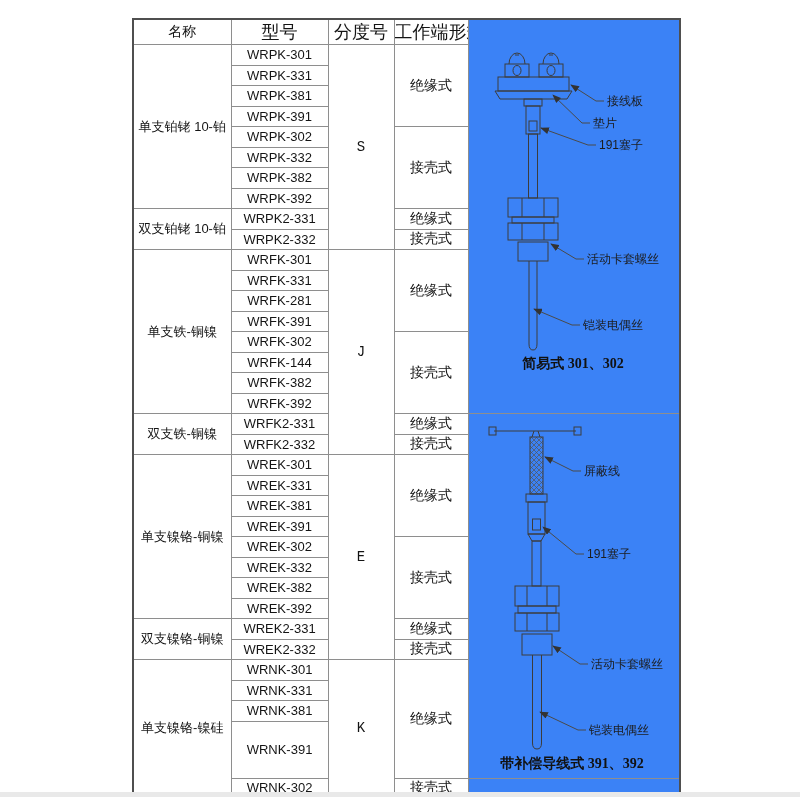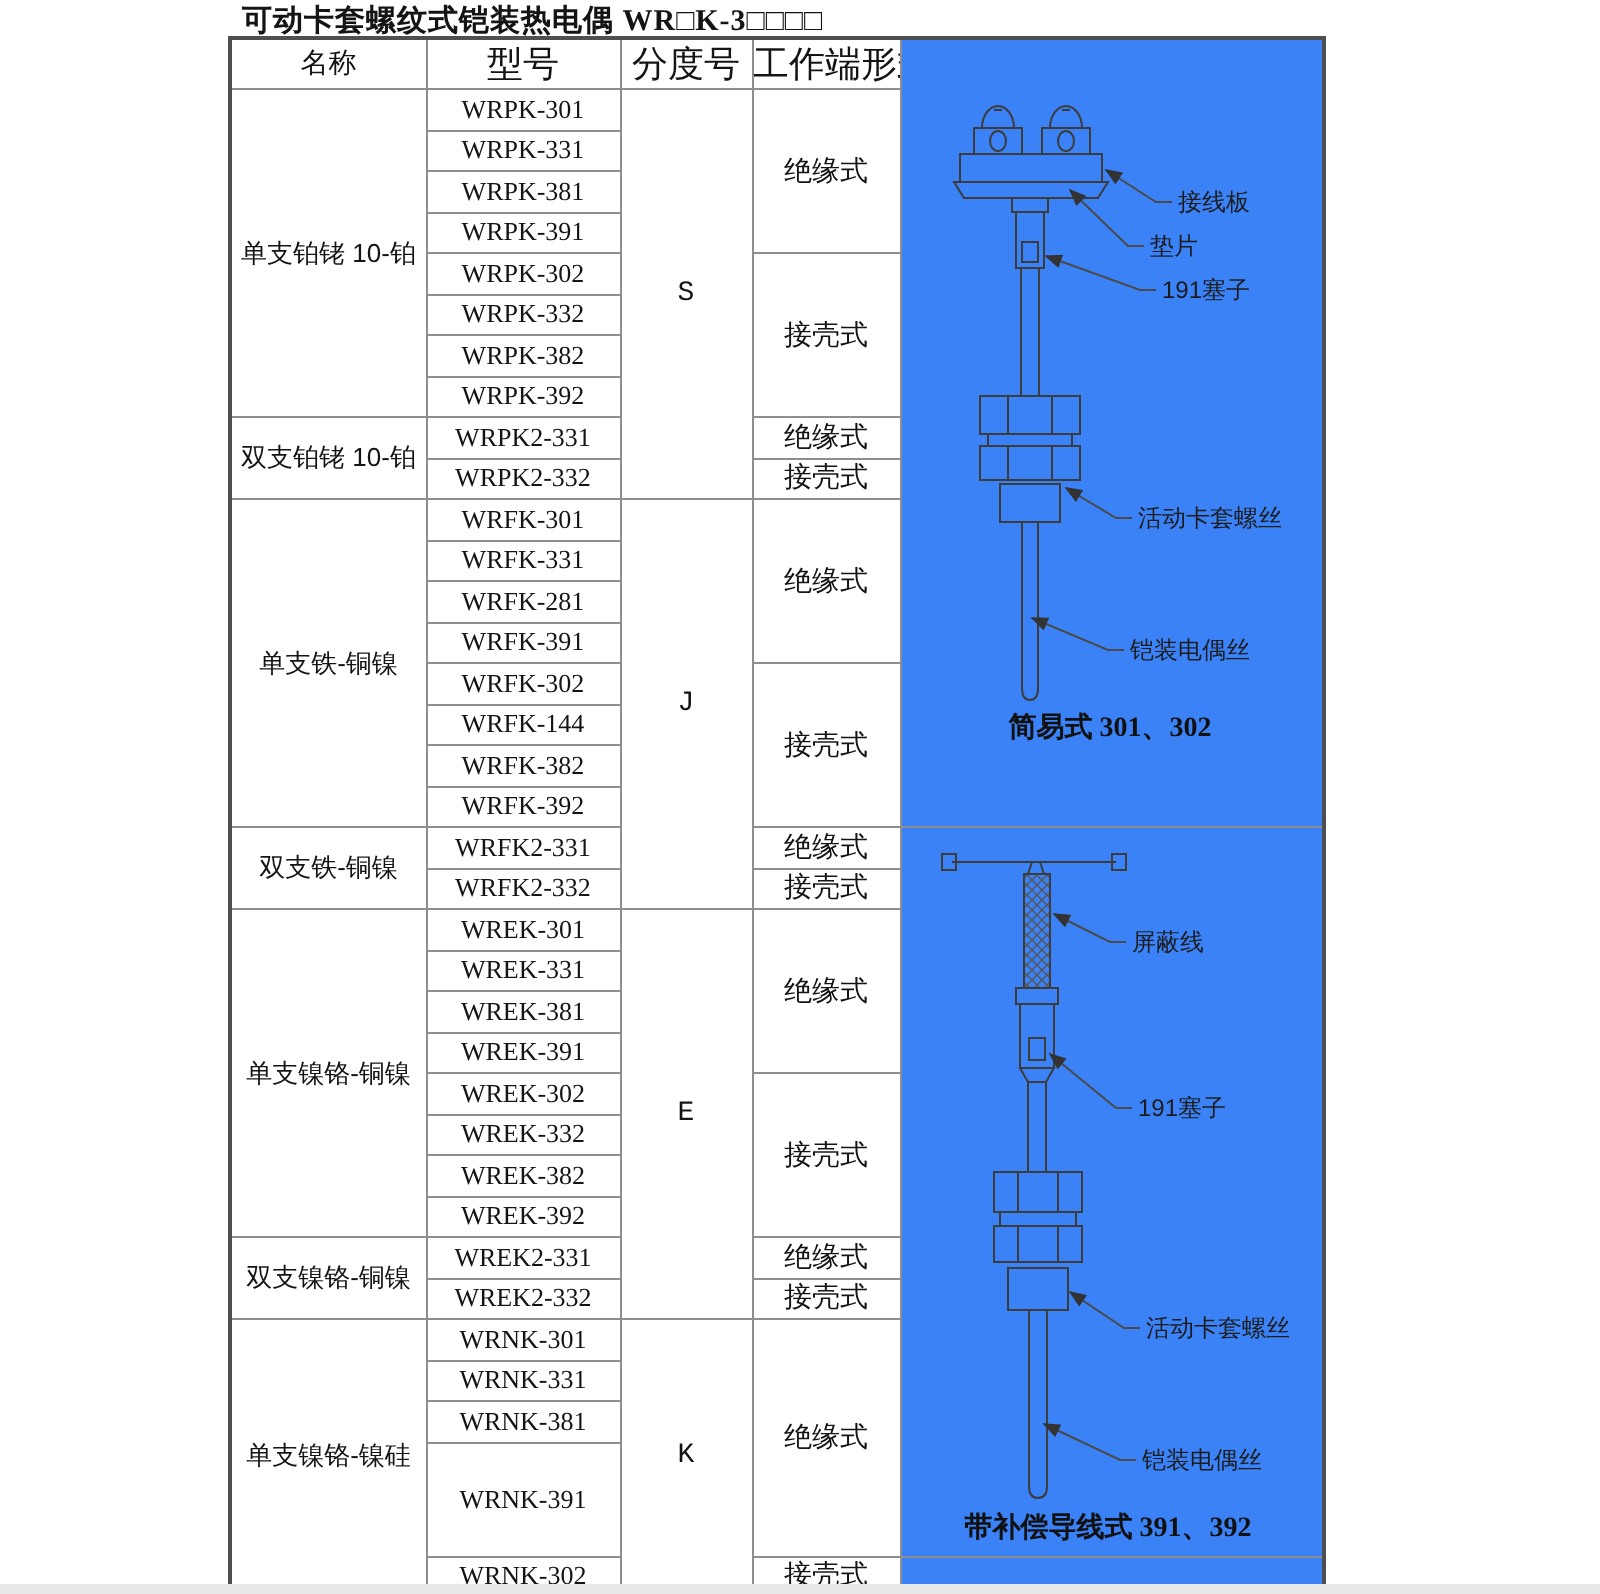--- a/index.html
+++ b/index.html
@@ -1,45 +1,44 @@
 <!DOCTYPE html>
 <html><head>
 <meta charset="utf-8">
 <style>
   html,body{margin:0;padding:0;background:#fff;}
   .page{position:relative;width:800px;height:797px;background:#ffffff;overflow:hidden;
         font-family:"Liberation Sans","DejaVu Sans",sans-serif;color:#141414;}
   .doc-title{position:absolute;left:121px;top:1px;font-family:"Liberation Serif","DejaVu Serif",serif;
         font-weight:bold;font-size:15px;letter-spacing:.5px;white-space:nowrap;}
-  table.main{position:absolute;left:114px;top:18px;border-collapse:collapse;table-layout:fixed;
+  table.main{position:absolute;left:132px;top:18px;border-collapse:collapse;table-layout:fixed;
         width:547px;border:2px solid #4f4f4f;background:#fff;}
   table.main td{border:1px solid #8e8e8e;text-align:center;vertical-align:middle;
         padding:0;overflow:hidden;white-space:nowrap;}
   tr{height:20.5px;}
   tr.hdr{height:24px;}
   tr.tall{height:57px;}
   tr.last{height:19px;}
   td.hname{text-align:left;padding-left:5px;font-size:14px;}
   td.hcell{font-size:18px;}
   td.cname{font-size:13px;}
-  td.model{font-family:Liberation Serif, serif;font-size:13px;}
+  td.model{font-family:Liberation Sans, sans-serif;font-size:13px;}
   td.idx{font-family:"Liberation Mono","DejaVu Sans Mono",monospace;font-size:14px;}
   td.form{font-size:14px;}
   td.panel{vertical-align:top;padding:0;background:#3b82f6;}
   .panel svg{display:block;}
   svg text{font-size:12px;fill:#1c1c1c;stroke:none;font-family:"Liberation Sans","DejaVu Sans",sans-serif;}
   svg text.cap{font-size:14px;font-weight:bold;font-family:"Liberation Serif","DejaVu Serif",serif;fill:#111;}
   .bottom-edge{position:absolute;left:0;top:792px;width:800px;height:5px;background:#e9e9e9;}
 </style>
 </head>
 <body>
 
 <div class="page">
 
-  <div class="doc-title">可动卡套螺纹式铠装热电偶 WR□K-3□□□□</div>
 
   <table class="main">
     <colgroup>
         <col style="width:98px">
         <col style="width:97px">
         <col style="width:66px">
         <col style="width:74px">
         <col style="width:212px">
       </colgroup>
 

